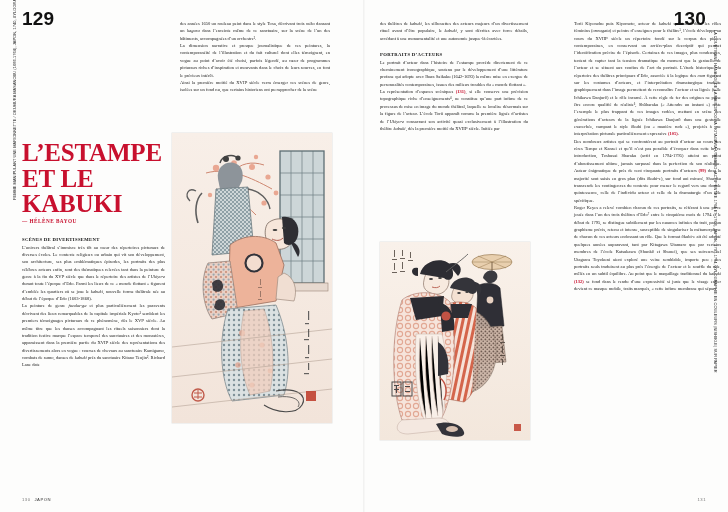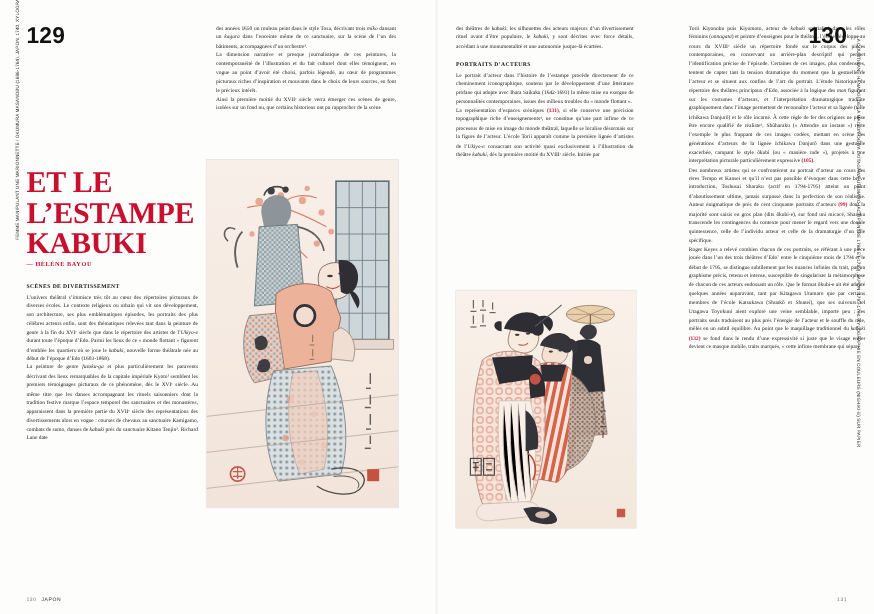--- a/index.html
+++ b/index.html
@@ -12,21 +12,21 @@
   }
   .spread{position:relative;width:728px;height:512px;background:#fdfdfc;}
   .page{position:absolute;top:0;height:512px;background:#fdfdfc;}
   .page-left{left:0;width:364px;}
   .page-right{left:364px;width:364px;}
   .gutter{position:absolute;left:363px;top:0;width:2px;height:512px;
     background:linear-gradient(to right,rgba(0,0,0,.055),rgba(0,0,0,.015));}
 
   
   .folio{position:absolute;font-family:"Liberation Sans",sans-serif;
-    font-weight:700;font-size:19px;letter-spacing:.2px;color:#111;margin-top:12px;}
+    font-weight:700;font-size:19px;letter-spacing:.2px;color:#111;}
   .folio-left{left:22px;top:8px;}
   .folio-right{right:22px;top:8px;}
 
   
   .vcap{position:absolute;font-family:"Liberation Sans",sans-serif;
     font-size:3.9px;line-height:1.5;color:#2a2a2a;letter-spacing:.08px;
     white-space:nowrap;text-transform:uppercase;}
   .vcap-left{left:14px;top:34px;transform-origin:0 0;transform:rotate(90deg);
     width:175px;}
   .vcap-right{right:7px;top:34px;transform-origin:100% 0;
@@ -82,22 +82,22 @@
 
 <div class="spread">
 
   <div class="page page-left">
 
     <div class="folio folio-left">129</div>
 
     <div class="vcap vcap-left">FEMME MANIPULANT UNE MARIONNETTE / Okumura Masanobu (1686-1764), Japon, 1740, xylographie en deux couleurs (benizuri-e) sur papier</div>
 
     <div class="title">
+      <div>L’ESTAMPE</div>
       <div>ET LE</div>
-      <div>L’ESTAMPE</div>
       <div>KABUKI</div>
     </div>
 
     <div class="byline">— Hélène Bayou</div>
 
     <div class="col" id="col1">
       <p class="sec-head">SCÈNES DE DIVERTISSEMENT</p>
       <p>L’univers théâtral s’immisce très tôt au cœur des répertoires picturaux de diverses écoles. Le contexte religieux ou urbain qui vit son développement, son architecture, ses plus emblématiques épisodes, les portraits des plus célèbres acteurs enfin, sont des thématiques relevées tant dans la peinture de genre à la fin du XVIᵉ siècle que dans le répertoire des artistes de l’<em>Ukiyo-e</em> durant toute l’époque d’Edo. Parmi les lieux de ce « monde flottant » figurent d’emblée les quartiers où se joue le <em>kabuki</em>, nouvelle forme théâtrale née au début de l’époque d’Edo (1603-1868).</p>
       <p>La peinture de genre <em>fuzoku-ga</em> et plus particulièrement les paravents décrivant des lieux remarquables de la capitale impériale Kyoto¹ semblent les premiers témoignages picturaux de ce phénomène, dès le XVIᵉ siècle. Au même titre que les danses accompagnant les rituels saisonniers dont la tradition festive marque l’espace temporel des sanctuaires et des monastères, apparaissent dans la première partie du XVIIᵉ siècle des représentations des divertissements alors en vogue : courses de chevaux au sanctuaire Kamigamo, combats de sumo, danses de <em>kabuki</em> près du sanctuaire Kitano Tenjin². Richard Lane date</p>
     </div>

